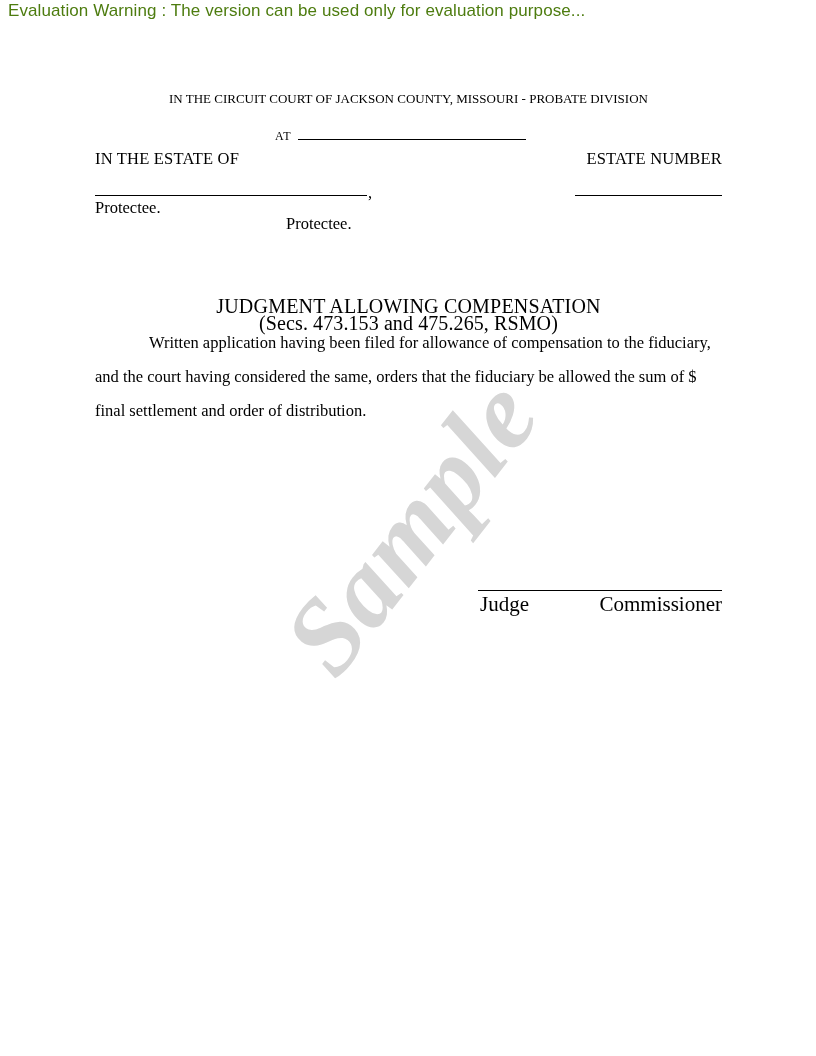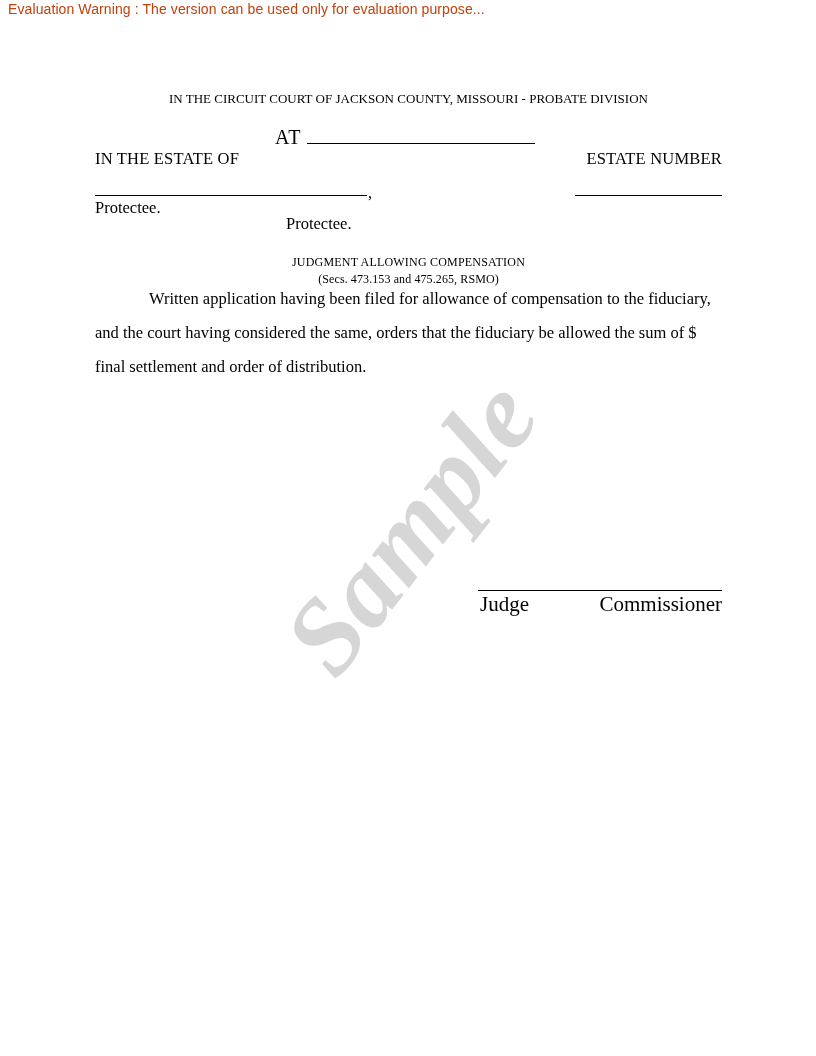--- a/index.html
+++ b/index.html
@@ -15,22 +15,22 @@
     font-family: "Liberation Serif", "DejaVu Serif", serif;
     color: #000000;
   }
 
   
   #eval-warning {
     position: absolute;
     left: 8px;
     top: 1px;
     font-family: "Liberation Sans", "DejaVu Sans", sans-serif;
-    font-size: 14px;
-    color: #c2410c;
+    font-size: 17px;
+    color: #4d7c0f;
     white-space: nowrap;
     letter-spacing: 0.1px;
   }
 
   
   #page {
     position: absolute;
     left: 0;
     top: 0;
     width: 816px;
@@ -55,21 +55,21 @@
   
   .caption {
     position: relative;
     margin-top: 18px;
     height: 100px;
   }
   .at-row {
     position: absolute;
     left: 180px;
     top: 0px;
-    font-size: 20px;
+    font-size: 12px;
     white-space: nowrap;
   }
   .at-label { letter-spacing: 1px; }
   .rule-at {
     display: inline-block;
     width: 228px;
     border-bottom: 1.6px solid #000;
     height: 13px;
     margin-left: 6px;
     vertical-align: baseline;
@@ -119,23 +119,23 @@
   .protectee {
     position: absolute;
     left: 191px;
     top: 72px;
     font-size: 16.5px;
     margin-top: 16px;
   }
 
   
   #judgment-title-block {
-    margin-top: 28px;
+    margin-top: 72px;
     text-align: center;
-    font-size: 12px;
+    font-size: 20px;
     line-height: 17.5px;
   }
   #judgment-title { letter-spacing: 0.2px; }
   #judgment-citation { letter-spacing: 0.1px; }
 
   
   .para {
     font-size: 16.5px;
   }
   .para-line {

